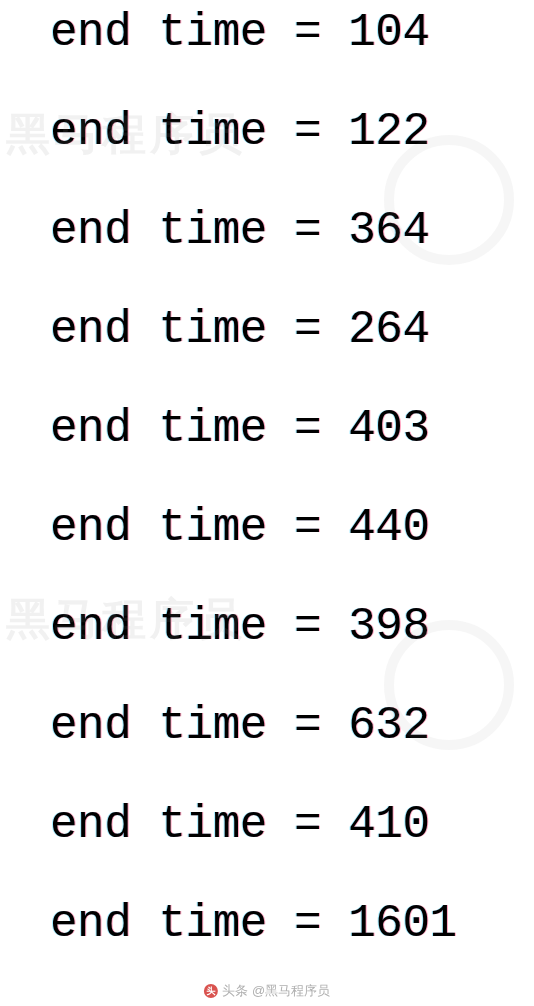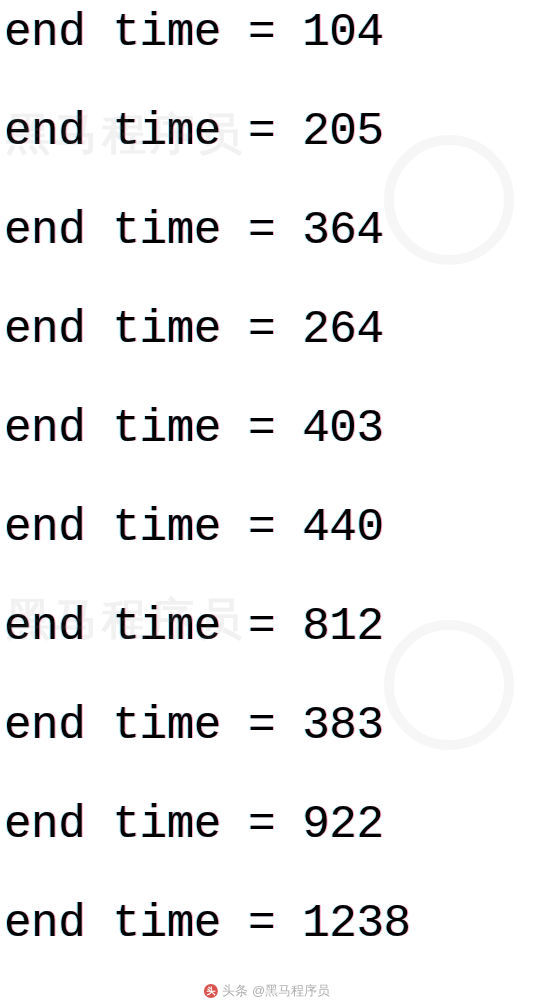--- a/index.html
+++ b/index.html
@@ -20,20 +20,21 @@
       overflow: hidden;
     }
     .line {
       white-space: pre;
       letter-spacing: -0.5px;
       line-height: 1.0;
       margin-bottom: 53px;
       text-shadow: 
         -1px 0 0 rgba(0, 200, 255, 0.35),
         1px 0 0 rgba(255, 0, 80, 0.35);
+      margin-left: 46px;
     }
     .line:last-child {
       margin-bottom: 0;
     }
     .watermark {
       position: absolute;
       color: rgba(140, 140, 140, 0.12);
       font-family: sans-serif;
       font-weight: bold;
       pointer-events: none;
@@ -95,27 +96,27 @@
   </style>
 </head>
 <body>
 
 <div class="watermark wm-logo1">黑马程序员</div>
 <div class="watermark wm-circle1"></div>
 <div class="watermark wm-logo2">黑马程序员</div>
 <div class="watermark wm-circle2"></div>
 
 <div class="line"><span>end time</span> <span>=</span> <span>104</span></div>
-<div class="line"><span>end time</span> <span>=</span> <span>205</span></div>
+<div class="line"><span>end time</span> <span>=</span> <span>122</span></div>
 <div class="line"><span>end time</span> <span>=</span> <span>364</span></div>
 <div class="line"><span>end time</span> <span>=</span> <span>264</span></div>
 <div class="line"><span>end time</span> <span>=</span> <span>403</span></div>
 <div class="line"><span>end time</span> <span>=</span> <span>440</span></div>
-<div class="line"><span>end time</span> <span>=</span> <span>812</span></div>
-<div class="line"><span>end time</span> <span>=</span> <span>383</span></div>
-<div class="line"><span>end time</span> <span>=</span> <span>922</span></div>
-<div class="line"><span>end time</span> <span>=</span> <span>1238</span></div>
+<div class="line"><span>end time</span> <span>=</span> <span>398</span></div>
+<div class="line"><span>end time</span> <span>=</span> <span>632</span></div>
+<div class="line"><span>end time</span> <span>=</span> <span>410</span></div>
+<div class="line"><span>end time</span> <span>=</span> <span>1601</span></div>
 
 <div class="attribution">
   <span class="attr-icon">头</span>
   <span>头条</span>
   <span>@黑马程序员</span>
 </div>
 
 </body></html>

